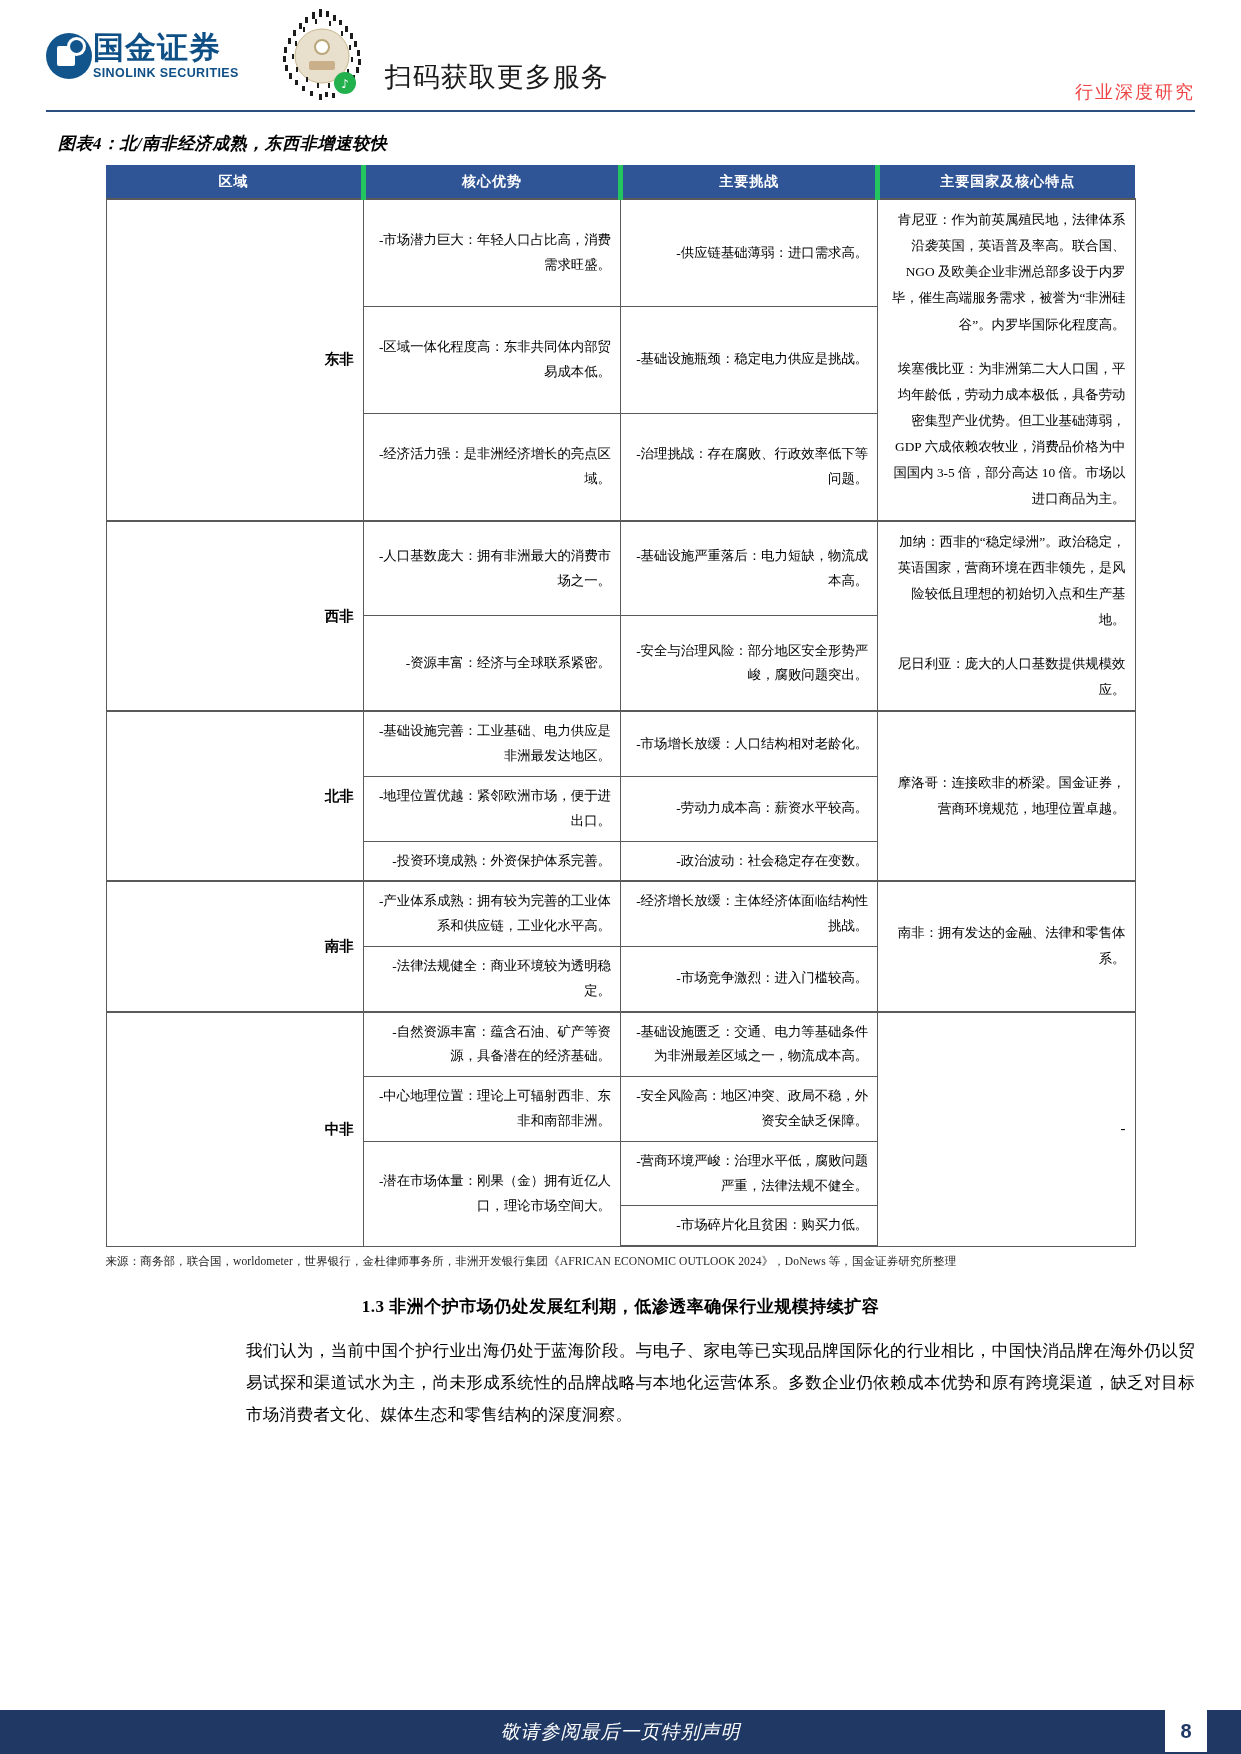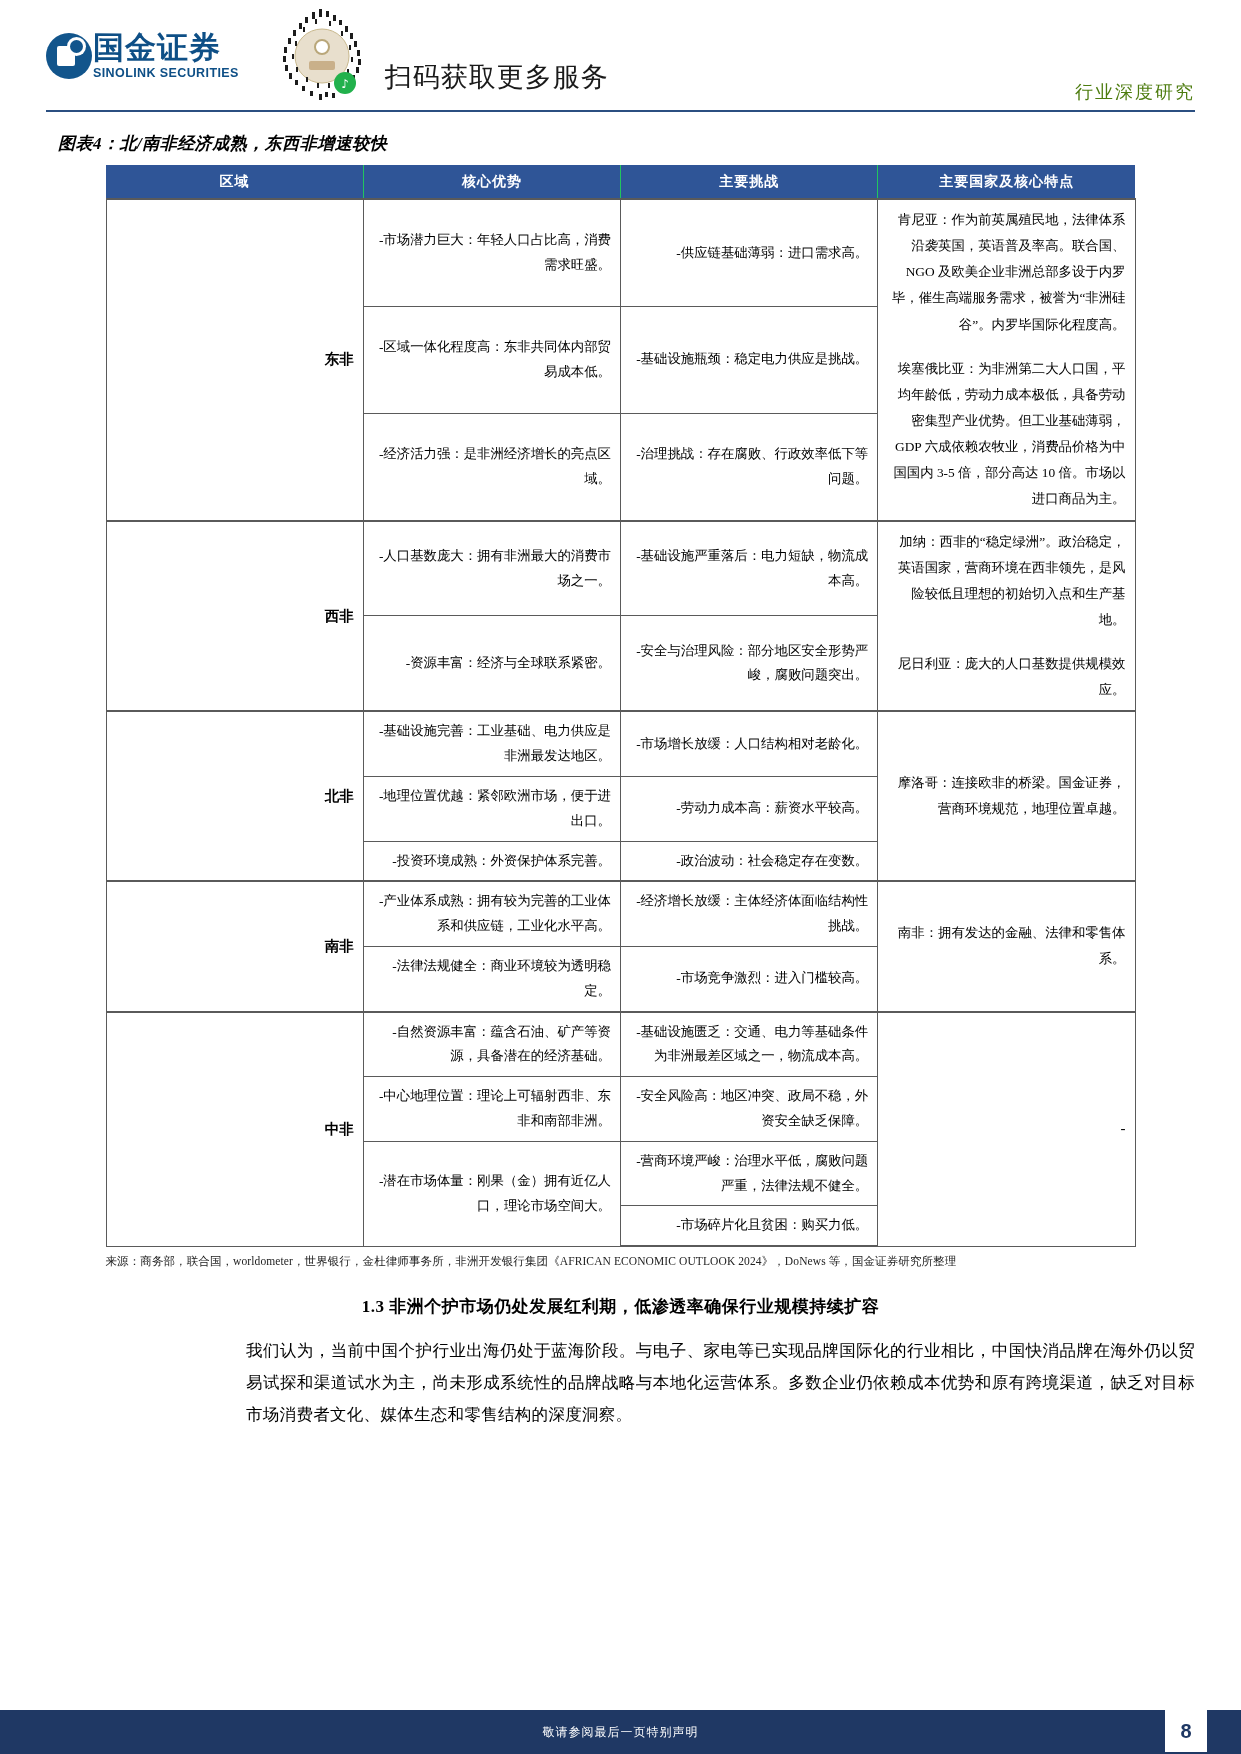--- a/index.html
+++ b/index.html
@@ -55,21 +55,21 @@
     font-family:"Liberation Sans","DejaVu Sans",sans-serif;
     color:#1a1a1a;
     letter-spacing:1px;
     align-self:flex-end;
     margin-bottom:10px;
   }
   .hdr-right{
     margin-left:auto;
     align-self:flex-end;
     font-size:18px;
-    color:#4d7c0f;
+    color:#ef4444;
     letter-spacing:2px;
     margin-bottom:8px;
   }
   .hdr-rule{
     position:absolute;left:46px;right:46px;bottom:0;
     height:2px;background:#2b4f81;
   }
 
   
   .content{padding:0 46px;box-sizing:border-box;}
@@ -100,21 +100,21 @@
     font-size:13.4px;
     line-height:1.85;
   }
   table.afr thead th{
     background:#2f5597;
     color:#fff;
     font-weight:bold;
     font-size:14px;
     height:31px;
     text-align:center;
-    border-right:1px solid #22c55e;
+    border-right:5px solid #22c55e;
     letter-spacing:1px;
   }
   table.afr thead th:last-child{border-right:none;}
 
   table.afr td{
     border:1px solid #5a5a5a;
     padding:7px 9px;
     vertical-align:middle;
     text-align:right;
   }
@@ -166,22 +166,23 @@
     text-align:justify;
     letter-spacing:.3px;
   }
 
   
   .page-footer{
     position:absolute;left:0;right:0;bottom:0;height:44px;
     background:#1f3864;
     color:#fff;
     display:flex;align-items:center;justify-content:center;
-    font-size:12px;
+    font-size:19px;
     letter-spacing:1px;
+    font-style:italic;
   }
   .page-num{
     position:absolute;right:34px;bottom:2px;
     width:42px;height:42px;
     background:#fff;color:#1f3864;
     display:flex;align-items:center;justify-content:center;
     font-weight:bold;font-size:20px;
     font-family:"Liberation Sans","DejaVu Sans",sans-serif;
   }
 </style>

